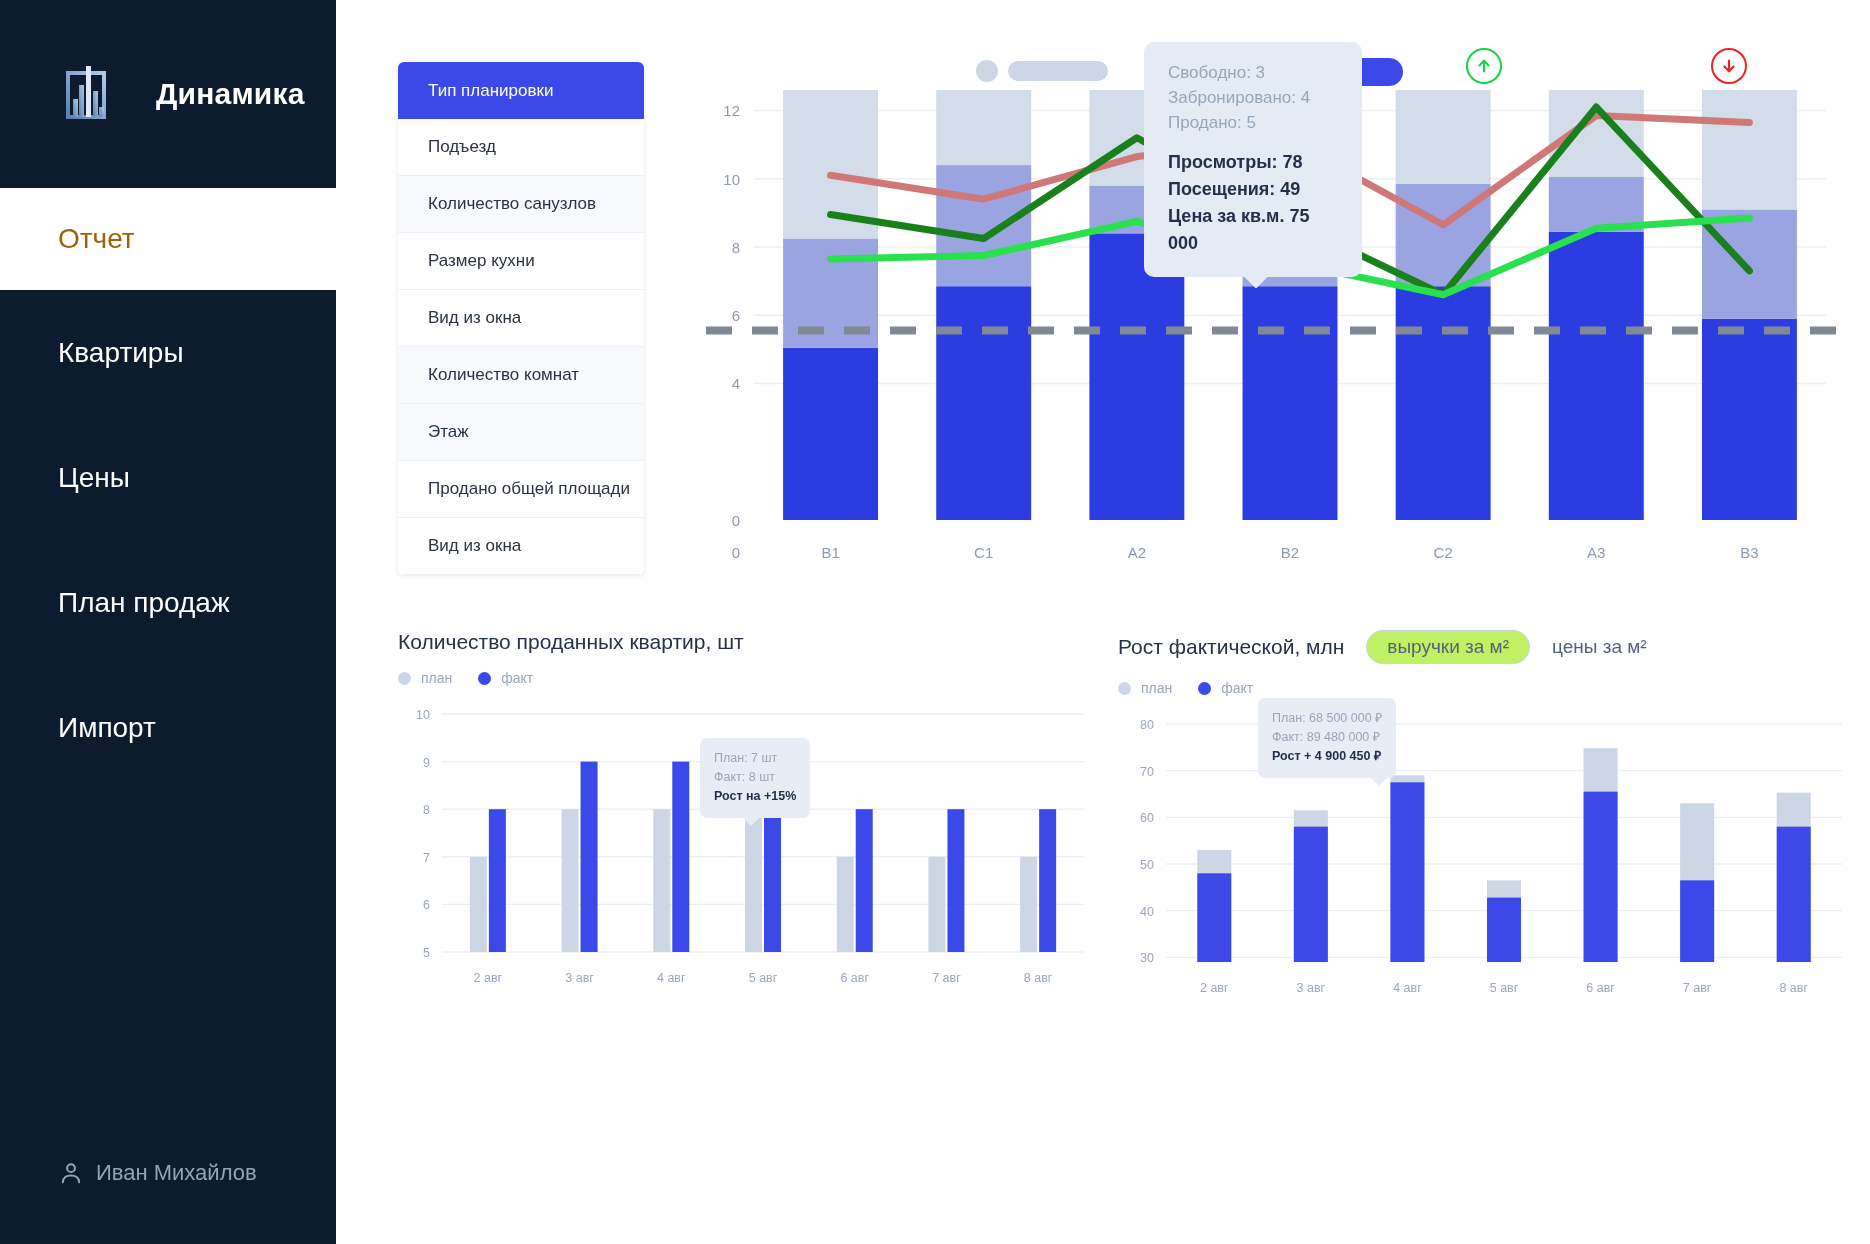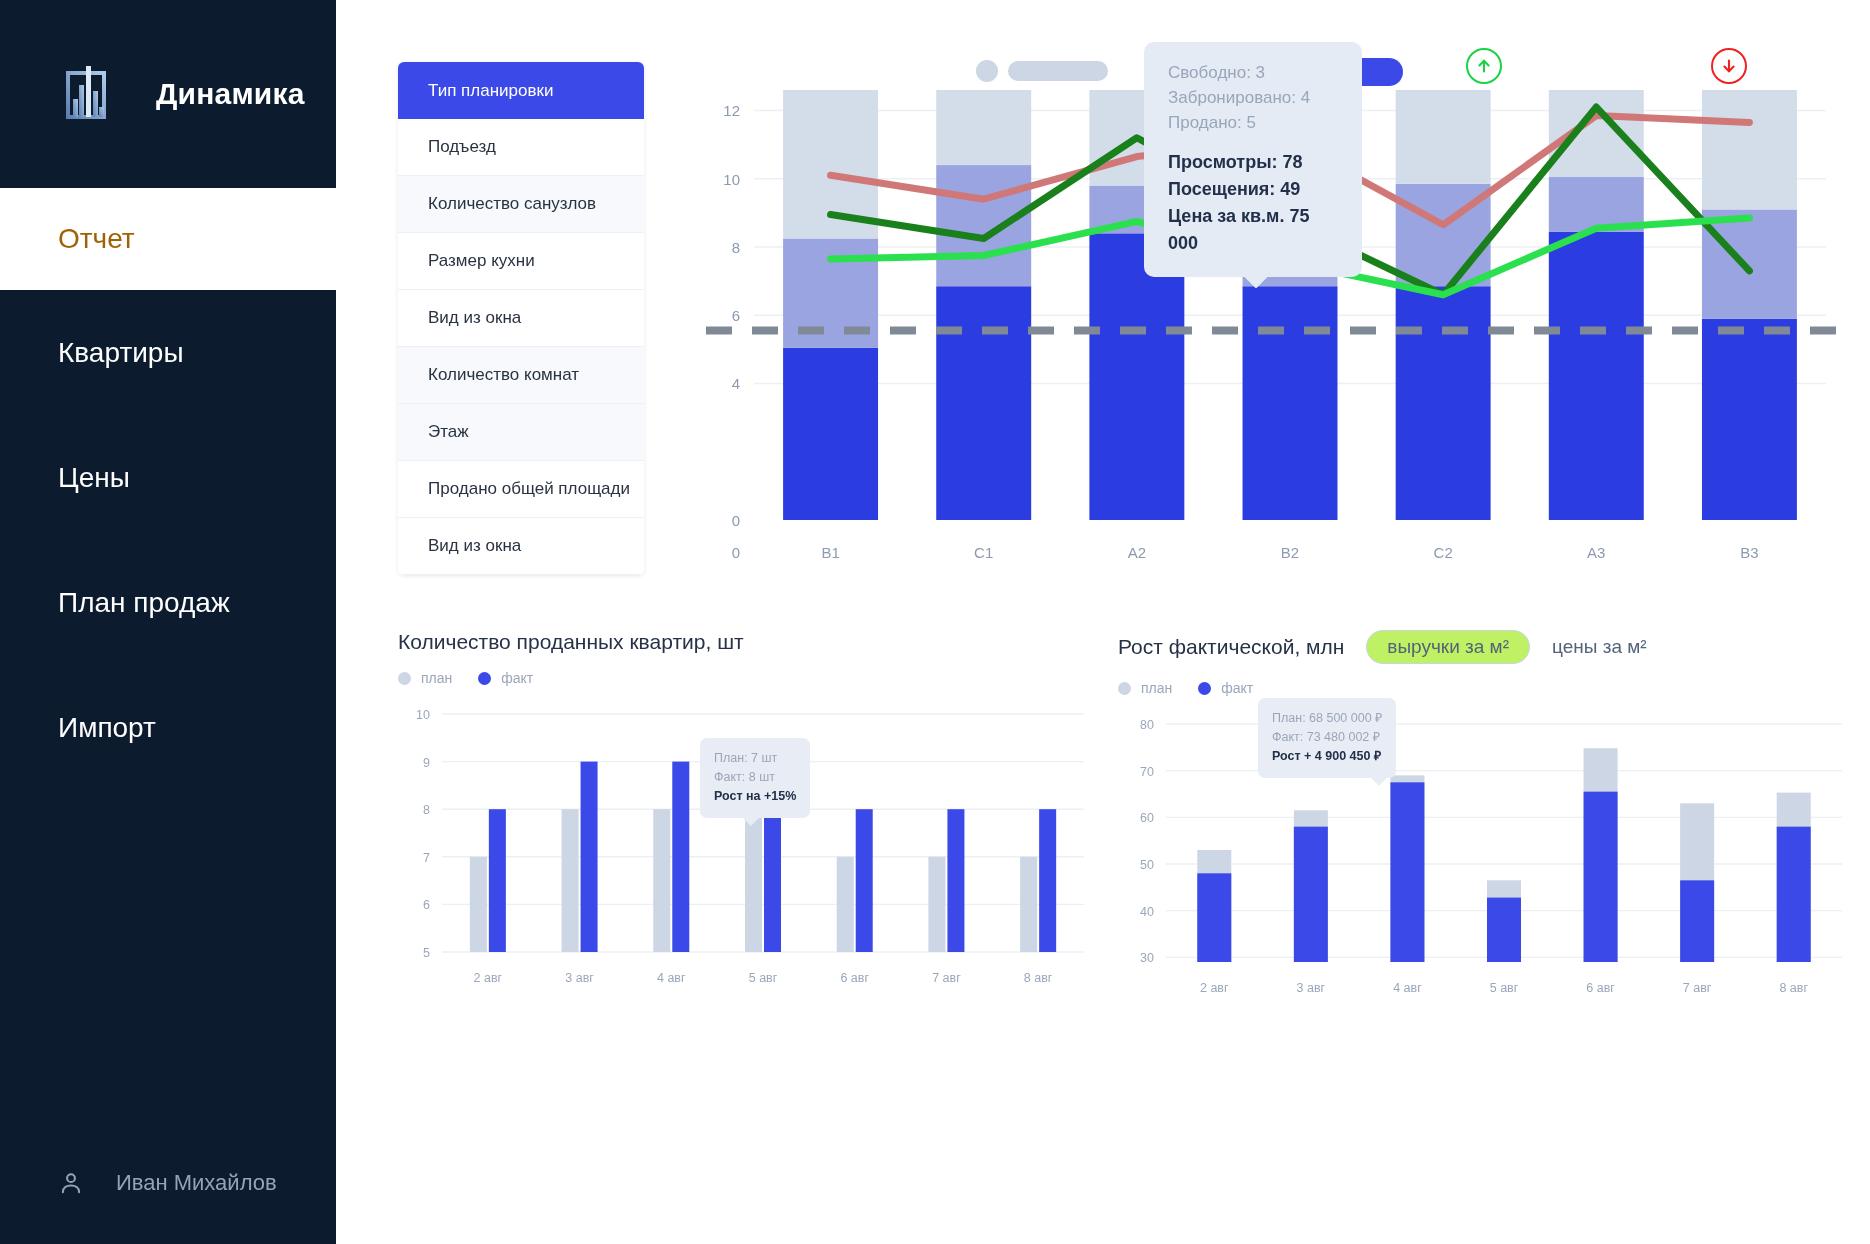--- a/index.html
+++ b/index.html
@@ -37,22 +37,22 @@
     font-size: 28px;
     cursor: pointer;
     position: relative;
   }
   .nav-item.active {
     background: #ffffff;
     color: #a16207;
     height: 102px;
   }
   .user-row {
-    position: absolute; left: 58px; bottom: 48px;
-    display: flex; align-items: flex-start; gap: 32px;
+    position: absolute; left: 58px; bottom: 58px;
+    display: flex; align-items: flex-start; gap: 12px;
     color: #93a4b8; font-size: 22px;
   }
   .user-icon { width: 26px; height: 26px; display:block; }
 
   
   .main { position: relative; width: 1534px; height: 1244px; background:#fff; }
 
   
   .filter-panel {
     position: absolute; left: 62px; top: 62px;
@@ -409,20 +409,20 @@
             <rect x="562.1428571428572" y="89.33333333333334" width="34" height="158.66666666666666" fill="#ccd6e4"></rect>
             <rect x="562.1428571428572" y="166.33333333333331" width="34" height="81.66666666666669" fill="#3a49e8"></rect>
             <text x="579.1428571428572" y="278" text-anchor="middle" class="axis-label-sm">7 авг</text>
             <rect x="658.7142857142858" y="78.60000000000002" width="34" height="169.39999999999998" fill="#ccd6e4"></rect>
             <rect x="658.7142857142858" y="112.66666666666669" width="34" height="135.33333333333331" fill="#3a49e8"></rect>
             <text x="675.7142857142858" y="278" text-anchor="middle" class="axis-label-sm">8 авг</text>
           </svg>
 
         <div class="tooltip-sm" style="left:140px; top:68px;">
           <div class="tts-dim">План: 68 500 000 ₽</div>
-          <div class="tts-dim">Факт:  73 480 002 ₽</div>
+          <div class="tts-dim">Факт:  89 480 000 ₽</div>
           <div class="tts-strong">Рост + 4 900 450 ₽</div>
           <span class="tt-arrow-sm" style="left:112px;"></span>
         </div>
       </div>
     </div>
   </section>
 </div>
 
 </body></html>

